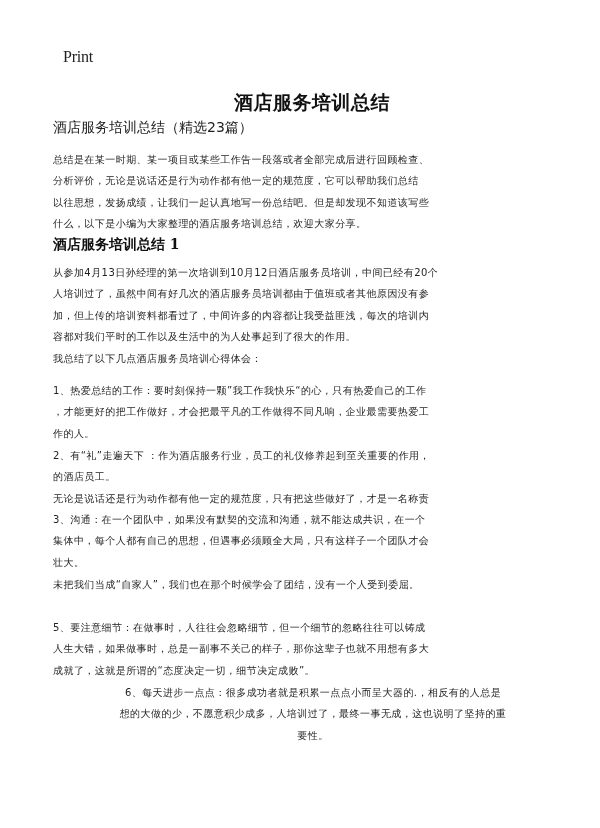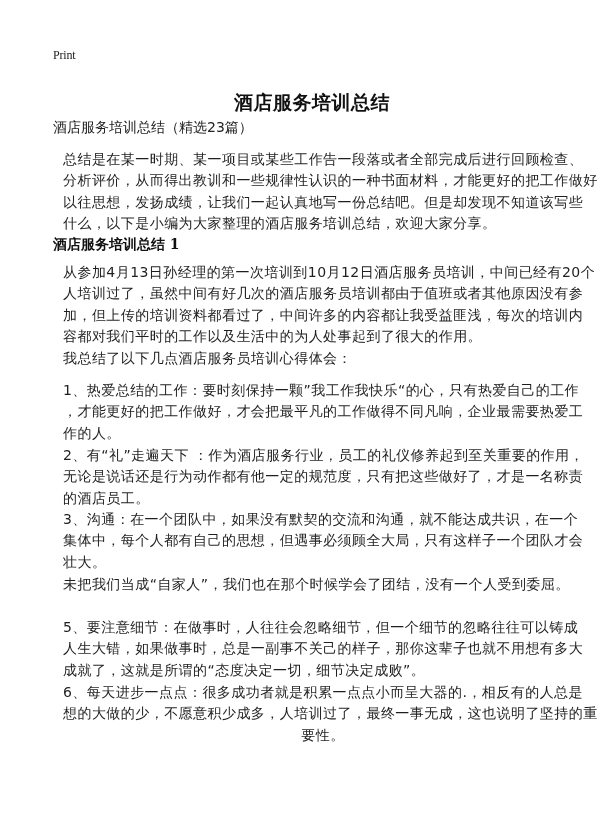--- a/index.html
+++ b/index.html
@@ -10,24 +10,24 @@
     body {
       width: 600px;
       height: 828px;
       position: relative;
       overflow: hidden;
       color: #1a1a1a;
       font-family: "DejaVu Sans", "Liberation Sans", sans-serif;
     }
     .print-label {
       position: absolute;
-      left: 53px;
+      left: 63px;
       top: 48px;
       font-family: "Liberation Serif", "DejaVu Serif", serif;
-      font-size: 12px;
+      font-size: 16px;
       color: #222;
       letter-spacing: -0.2px;
     }
     .doc-title {
       position: absolute;
       left: 0;
       top: 78px;
       width: 600px;
       text-align: center;
       font-size: 19px;
@@ -38,23 +38,23 @@
     .subtitle {
       position: absolute;
       left: 53px;
       top: 119px;
       font-size: 14px;
       color: #222;
       white-space: nowrap;
     }
     .para {
       position: absolute;
-      left: 63px;
+      left: 53px;
       width: 520px;
-      font-size: 14px;
+      font-size: 10px;
       line-height: 21.3px;
       color: #1f1f1f;
     }
     .para .line {
       display: block;
       white-space: nowrap;
       letter-spacing: 0.45px;
     }
     .section-heading {
       position: absolute;
@@ -70,21 +70,21 @@
 <body>
 
 <div class="print-label">Print</div>
 
 <h1 class="doc-title" style="margin:12px;">酒店服务培训总结</h1>
 
 <div class="subtitle">酒店服务培训总结（精选23篇）</div>
 
 <div class="para" style="top:149px;">
   <span class="line">总结是在某一时期、某一项目或某些工作告一段落或者全部完成后进行回顾检查、</span>
-  <span class="line">分析评价，从而得出教训和一些规律性认识的一种书面材料，才能更好的把工作做好</span>
+  <span class="line">分析评价，无论是说话还是行为动作都有他一定的规范度，它可以帮助我们总结</span>
   <span class="line">以往思想，发扬成绩，让我们一起认真地写一份总结吧。但是却发现不知道该写些</span>
   <span class="line">什么，以下是小编为大家整理的酒店服务培训总结，欢迎大家分享。</span>
 </div>
 
 <div class="section-heading" style="top:236px;">酒店服务培训总结 1</div>
 
 <div class="para" style="top:262px;">
   <span class="line">从参加4月13日孙经理的第一次培训到10月12日酒店服务员培训，中间已经有20个</span>
   <span class="line">人培训过了，虽然中间有好几次的酒店服务员培训都由于值班或者其他原因没有参</span>
   <span class="line">加，但上传的培训资料都看过了，中间许多的内容都让我受益匪浅，每次的培训内</span>
@@ -96,22 +96,22 @@
 </div>
 
 <div class="para" style="top:380px;">
   <span class="line">1、热爱总结的工作：要时刻保持一颗”我工作我快乐“的心，只有热爱自己的工作</span>
   <span class="line">，才能更好的把工作做好，才会把最平凡的工作做得不同凡响，企业最需要热爱工</span>
   <span class="line">作的人。</span>
 </div>
 
 <div class="para" style="top:445px;">
   <span class="line">2、有“礼”走遍天下 ：作为酒店服务行业，员工的礼仪修养起到至关重要的作用，</span>
+  <span class="line">的酒店员工。</span>
   <span class="line">无论是说话还是行为动作都有他一定的规范度，只有把这些做好了，才是一名称责</span>
-  <span class="line">的酒店员工。</span>
 </div>
 
 <div class="para" style="top:509px;">
   <span class="line">3、沟通：在一个团队中，如果没有默契的交流和沟通，就不能达成共识，在一个</span>
   <span class="line">集体中，每个人都有自己的思想，但遇事必须顾全大局，只有这样子一个团队才会</span>
   <span class="line">壮大。</span>
 </div>
 
 <div class="para" style="top:574px;">
   <span class="line">未把我们当成“自家人”，我们也在那个时候学会了团结，没有一个人受到委屈。</span>

